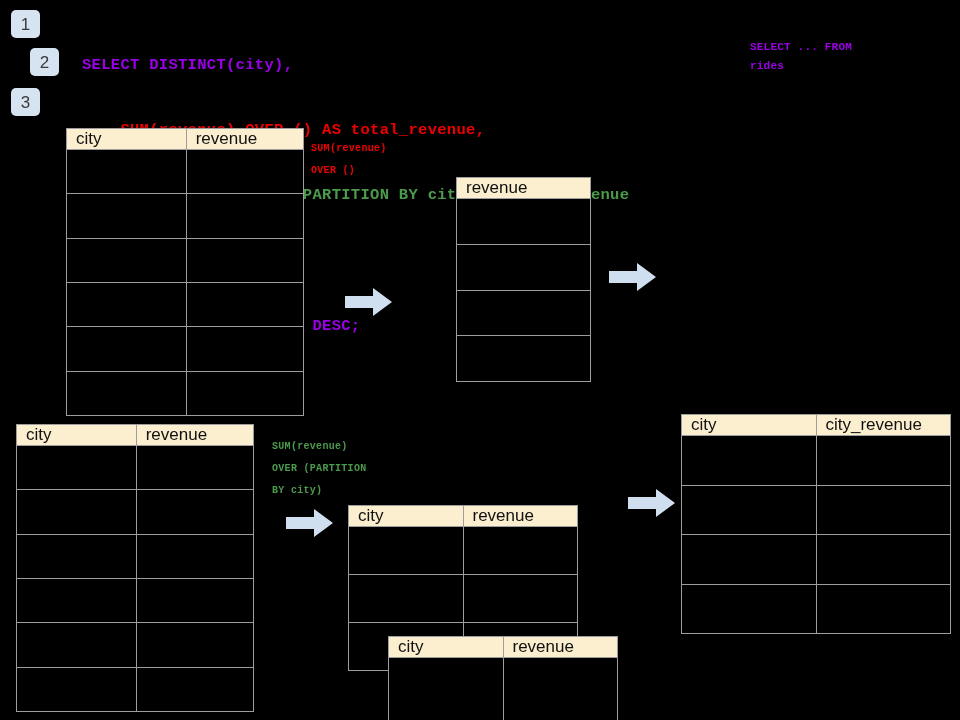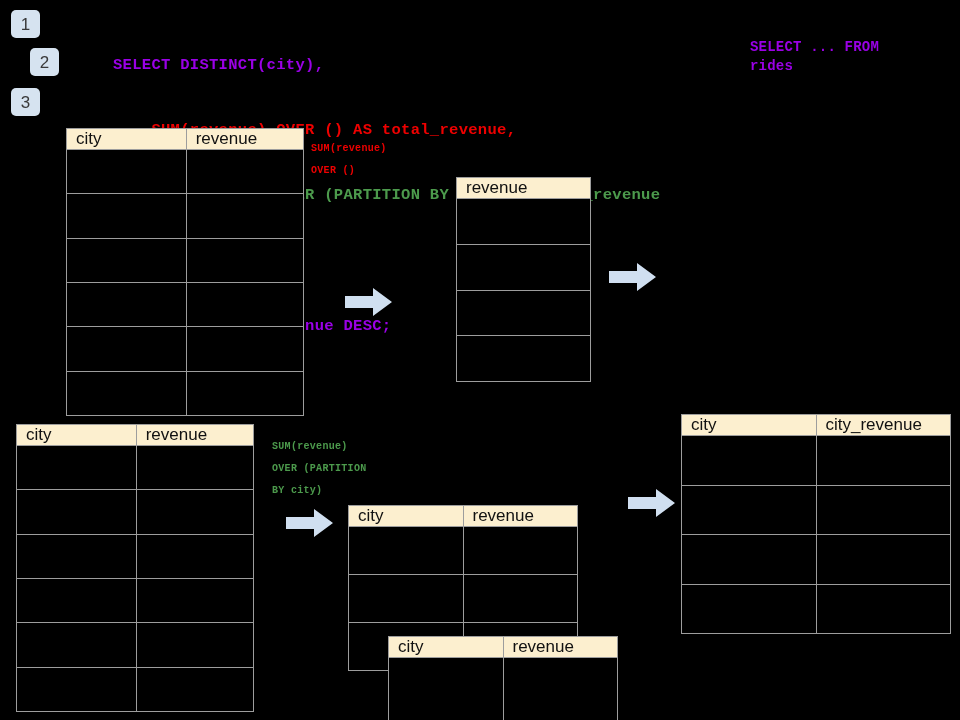--- a/index.html
+++ b/index.html
@@ -34,39 +34,39 @@
   
   .code {
     position: absolute;
     font-family: "Liberation Mono", monospace;
     font-size: 15.5px;
     line-height: 21.8px;
     white-space: pre;
     letter-spacing: 0.3px;
     font-weight: bold;
   }
-  .code-line { display: block; margin-left: 31px; }
+  .code-line { display: block; }
   .c-purple { color: #9A00E6; }
   .c-red    { color: #EE0000; }
   .c-green  { color: #4C9A4C; }
 
   
   .anno {
     position: absolute;
     font-family: "Liberation Mono", monospace;
     font-size: 10px;
     line-height: 22px;
     white-space: pre;
     font-weight: bold;
     letter-spacing: 0.3px;
   }
   .anno-small {
     position: absolute;
     font-family: "Liberation Mono", monospace;
-    font-size: 14px;
+    font-size: 11px;
     line-height: 19px;
     white-space: pre;
     font-weight: bold;
     letter-spacing: 0.2px;
     color: #9A00E6;
   }
 
   
   .tbl {
     position: absolute;

